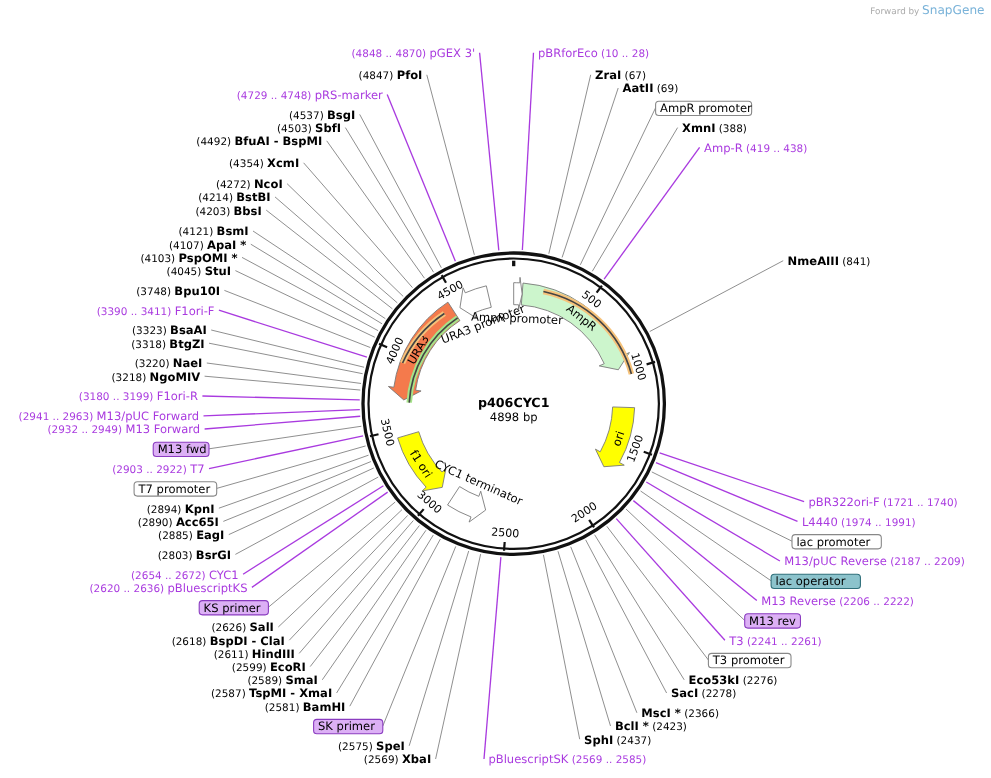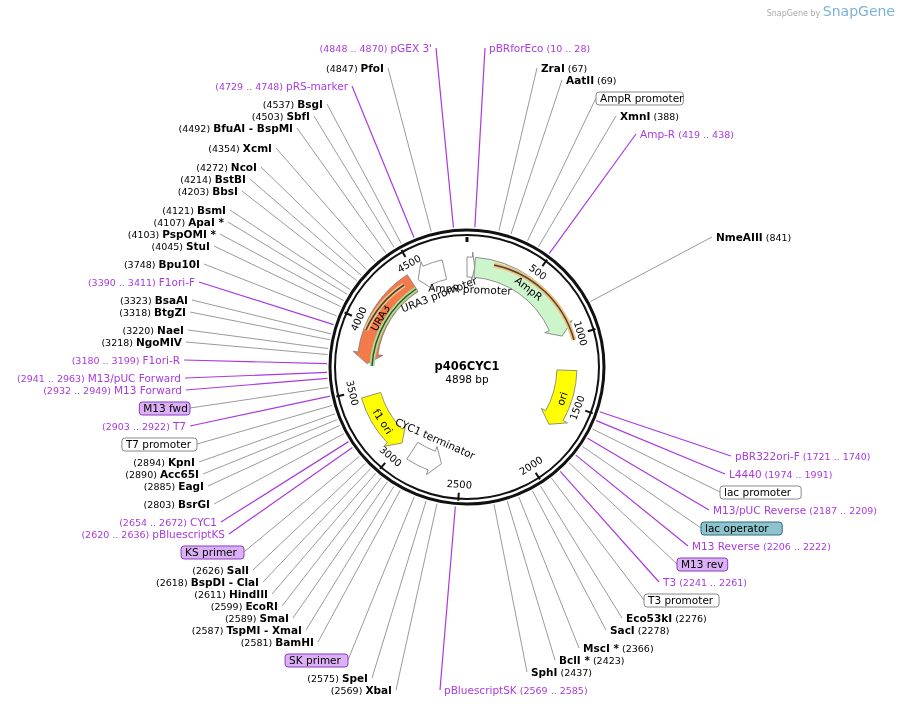--- a/index.html
+++ b/index.html
@@ -4,26 +4,26 @@
 <style>
   html,body{margin:0;padding:0;background:#fff;}
   body{width:901px;height:707px;position:relative;overflow:hidden;font-family:"DejaVu Sans","Liberation Sans",sans-serif;}
   #map{position:absolute;left:0;top:0;}
   .lbl{font-size:10.5px;fill:#000;font-weight:bold;}
   .pos{font-size:9.5px;fill:#000;font-weight:normal;}
   .prim{font-size:10.5px;fill:#a93adf;}
   .primpos{font-size:9.5px;fill:#a93adf;}
   .feat{font-size:10.5px;fill:#000;}
   .credit{position:absolute;right:6px;top:3px;font-size:8px;color:#aaa;}
-  .credit b{color:#7ab3d9;font-weight:normal;font-size:14px;}
+  .credit b{color:#7ab3d9;font-weight:normal;font-size:11px;}
 </style>
 </head>
 <body>
 
-<div class="credit"><span>SnapGene by</span> <b>SnapGene</b></div>
+<div class="credit"><span>Forward by</span> <b>SnapGene</b></div>
 
 <svg id="map" width="901" height="707" xmlns="http://www.w3.org/2000/svg">
   <g id="leaders">
       <line x1="436" y1="48" x2="453.4587736938194" y2="227.65641317188366" stroke="#a93adf" stroke-width="1.2"></line>
       <line x1="388" y1="68" x2="431.23725859705" y2="231.6448141837716" stroke="#808080" stroke-width="0.8"></line>
       <line x1="352" y1="86" x2="413.97344775402155" y2="237.43077233808748" stroke="#a93adf" stroke-width="1.2"></line>
       <line x1="327" y1="104" x2="401.2152228834874" y2="243.4185972739799" stroke="#808080" stroke-width="0.8"></line>
       <line x1="314" y1="116" x2="394.1318969343032" y2="247.458210003334" stroke="#808080" stroke-width="0.8"></line>
       <line x1="297" y1="128" x2="385.8525805320393" y2="252.9162749832789" stroke="#808080" stroke-width="0.8"></line>
       <line x1="276" y1="148" x2="374.9800172667079" y2="261.4901768660158" stroke="#808080" stroke-width="0.8"></line>

